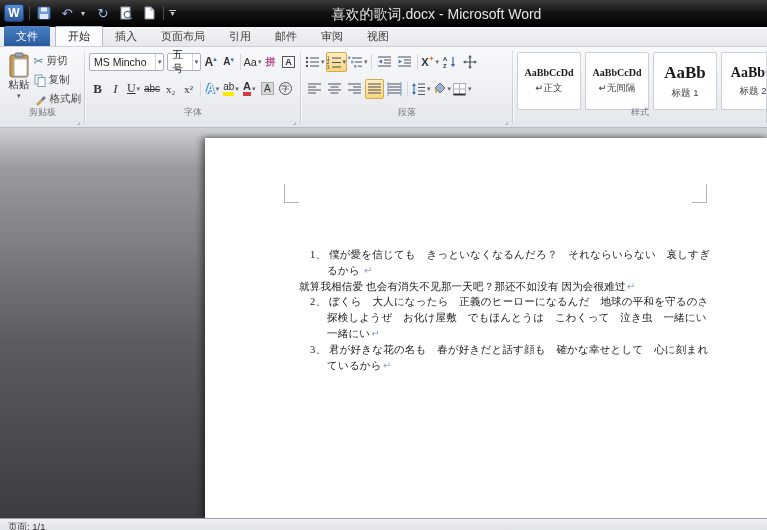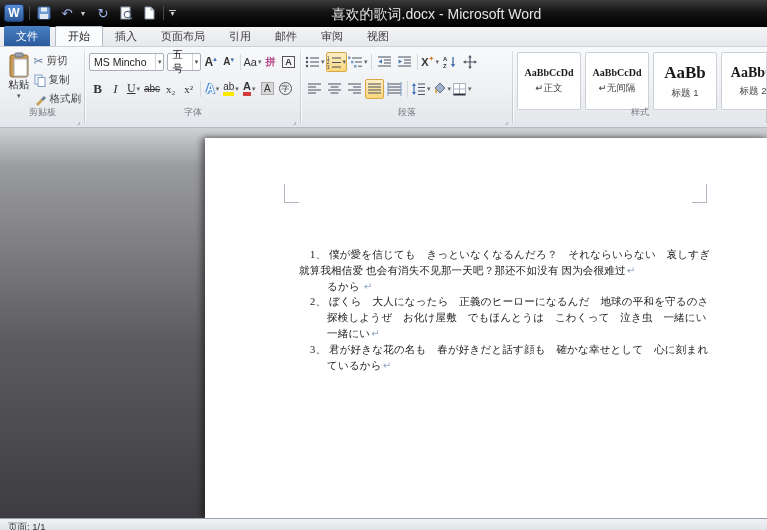--- a/index.html
+++ b/index.html
@@ -418,22 +418,22 @@
       <div class="glabel">样式</div>
     </div>
   </div>
 
   <div class="docarea">
     <div class="page">
       <div class="cropmark crop-tl"></div>
       <div class="cropmark crop-tr"></div>
       <div class="doctext">
           <div class="dline ind-num"><span>1、 僕が愛を信じても　きっといなくなるんだろ？　それならいらない　哀しすぎ</span></div>
+          <div class="dline ind-wrap"><span>るから </span><span class="pmark">↵</span></div>
           <div class="dline ind-cn"><span>就算我相信爱 也会有消失不见那一天吧？那还不如没有 因为会很难过</span><span class="pmark">↵</span></div>
-          <div class="dline ind-wrap"><span>るから </span><span class="pmark">↵</span></div>
           <div class="dline ind-num"><span>2、 ぼくら　大人になったら　正義のヒーローになるんだ　地球の平和を守るのさ</span></div>
           <div class="dline ind-wrap"><span>探検しようぜ　お化け屋敷　でもほんとうは　こわくって　泣き虫　一緒にい</span></div>
           <div class="dline ind-wrap"><span>一緒にい</span><span class="pmark">↵</span></div>
           <div class="dline ind-num"><span>3、 君が好きな花の名も　春が好きだと話す顔も　確かな幸せとして　心に刻まれ</span></div>
           <div class="dline ind-wrap"><span>ているから</span><span class="pmark">↵</span></div>
         </div>
     </div>
   </div>
 
   <div class="statusbar">

